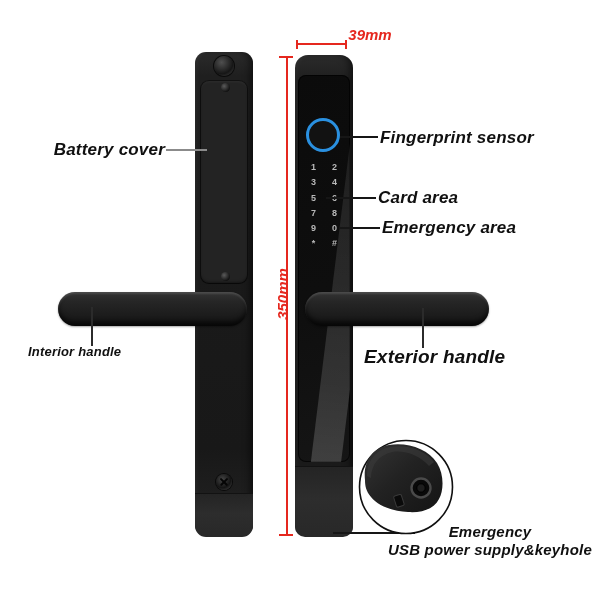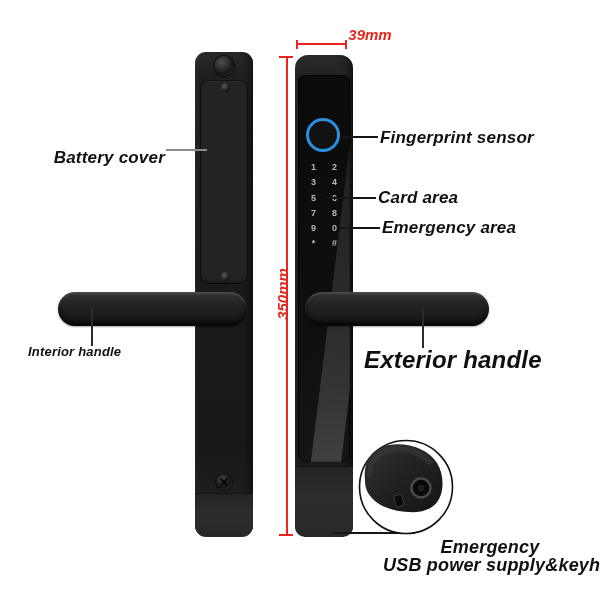--- a/index.html
+++ b/index.html
@@ -91,35 +91,35 @@
   .dim-w-tick{width:2px;height:9px;top:40px;}
   .dim-w-tick-l{left:296px;} .dim-w-tick-r{left:345px;}
   .dim-h-line{left:286px;top:56px;width:1.5px;height:479px;}
   .dim-h-tick{left:279px;width:14px;height:1.5px;}
   .dim-h-tick-t{top:56px;} .dim-h-tick-b{top:534px;}
   .dim-h-label{left:252px;top:286px;width:60px;height:16px;text-align:center;transform:rotate(-90deg);}
 
   
   .lbl{color:var(--label-text);font-style:italic;font-weight:700;font-size:17px;white-space:nowrap;letter-spacing:.2px;}
   .lead{background:#161616;}
-  .lbl-battery{left:30px;top:140px;width:135px;text-align:right;margin-top:8px;}
+  .lbl-battery{left:30px;top:140px;width:135px;text-align:right;}
   .lead-battery{left:166px;top:149px;width:41px;height:1.5px;background:#8b8b8b;}
   .lbl-fp{left:380px;top:128px;}
   .lead-fp{left:340px;top:136px;width:38px;height:1.5px;}
   .lbl-card{left:378px;top:188px;}
   .lead-card{left:326px;top:197px;width:50px;height:1.5px;}
   .lbl-pwd{left:382px;top:218px;}
   .lead-pwd{left:339px;top:227px;width:41px;height:1.5px;}
   .lbl-int{left:28px;top:344px;font-size:13px;}
   .lead-int{left:91px;top:307px;width:1.5px;height:39px;background:#2b2b2b;}
-  .lbl-ext{left:364px;top:346px;font-size:24px;}
+  .lbl-ext{left:364px;top:346px;font-size:19px;}
   .lead-ext{left:422px;top:308px;width:1.5px;height:40px;background:#2b2b2b;}
   .lead-bottom{left:333px;top:532px;width:82px;height:1.5px;}
 
-  .lbl-emergency{left:383px;top:539px;width:214px;text-align:center;font-size:18px;line-height:17.5px;}
+  .lbl-emergency{left:383px;top:523px;width:214px;text-align:center;font-size:15px;line-height:17.5px;}
 
   
   .detail-svg{left:355px;top:436px;}
 </style>
 </head>
 <body>
 
 <div id="canvas">
 
   <div class="abs red dim-h-line"></div>

